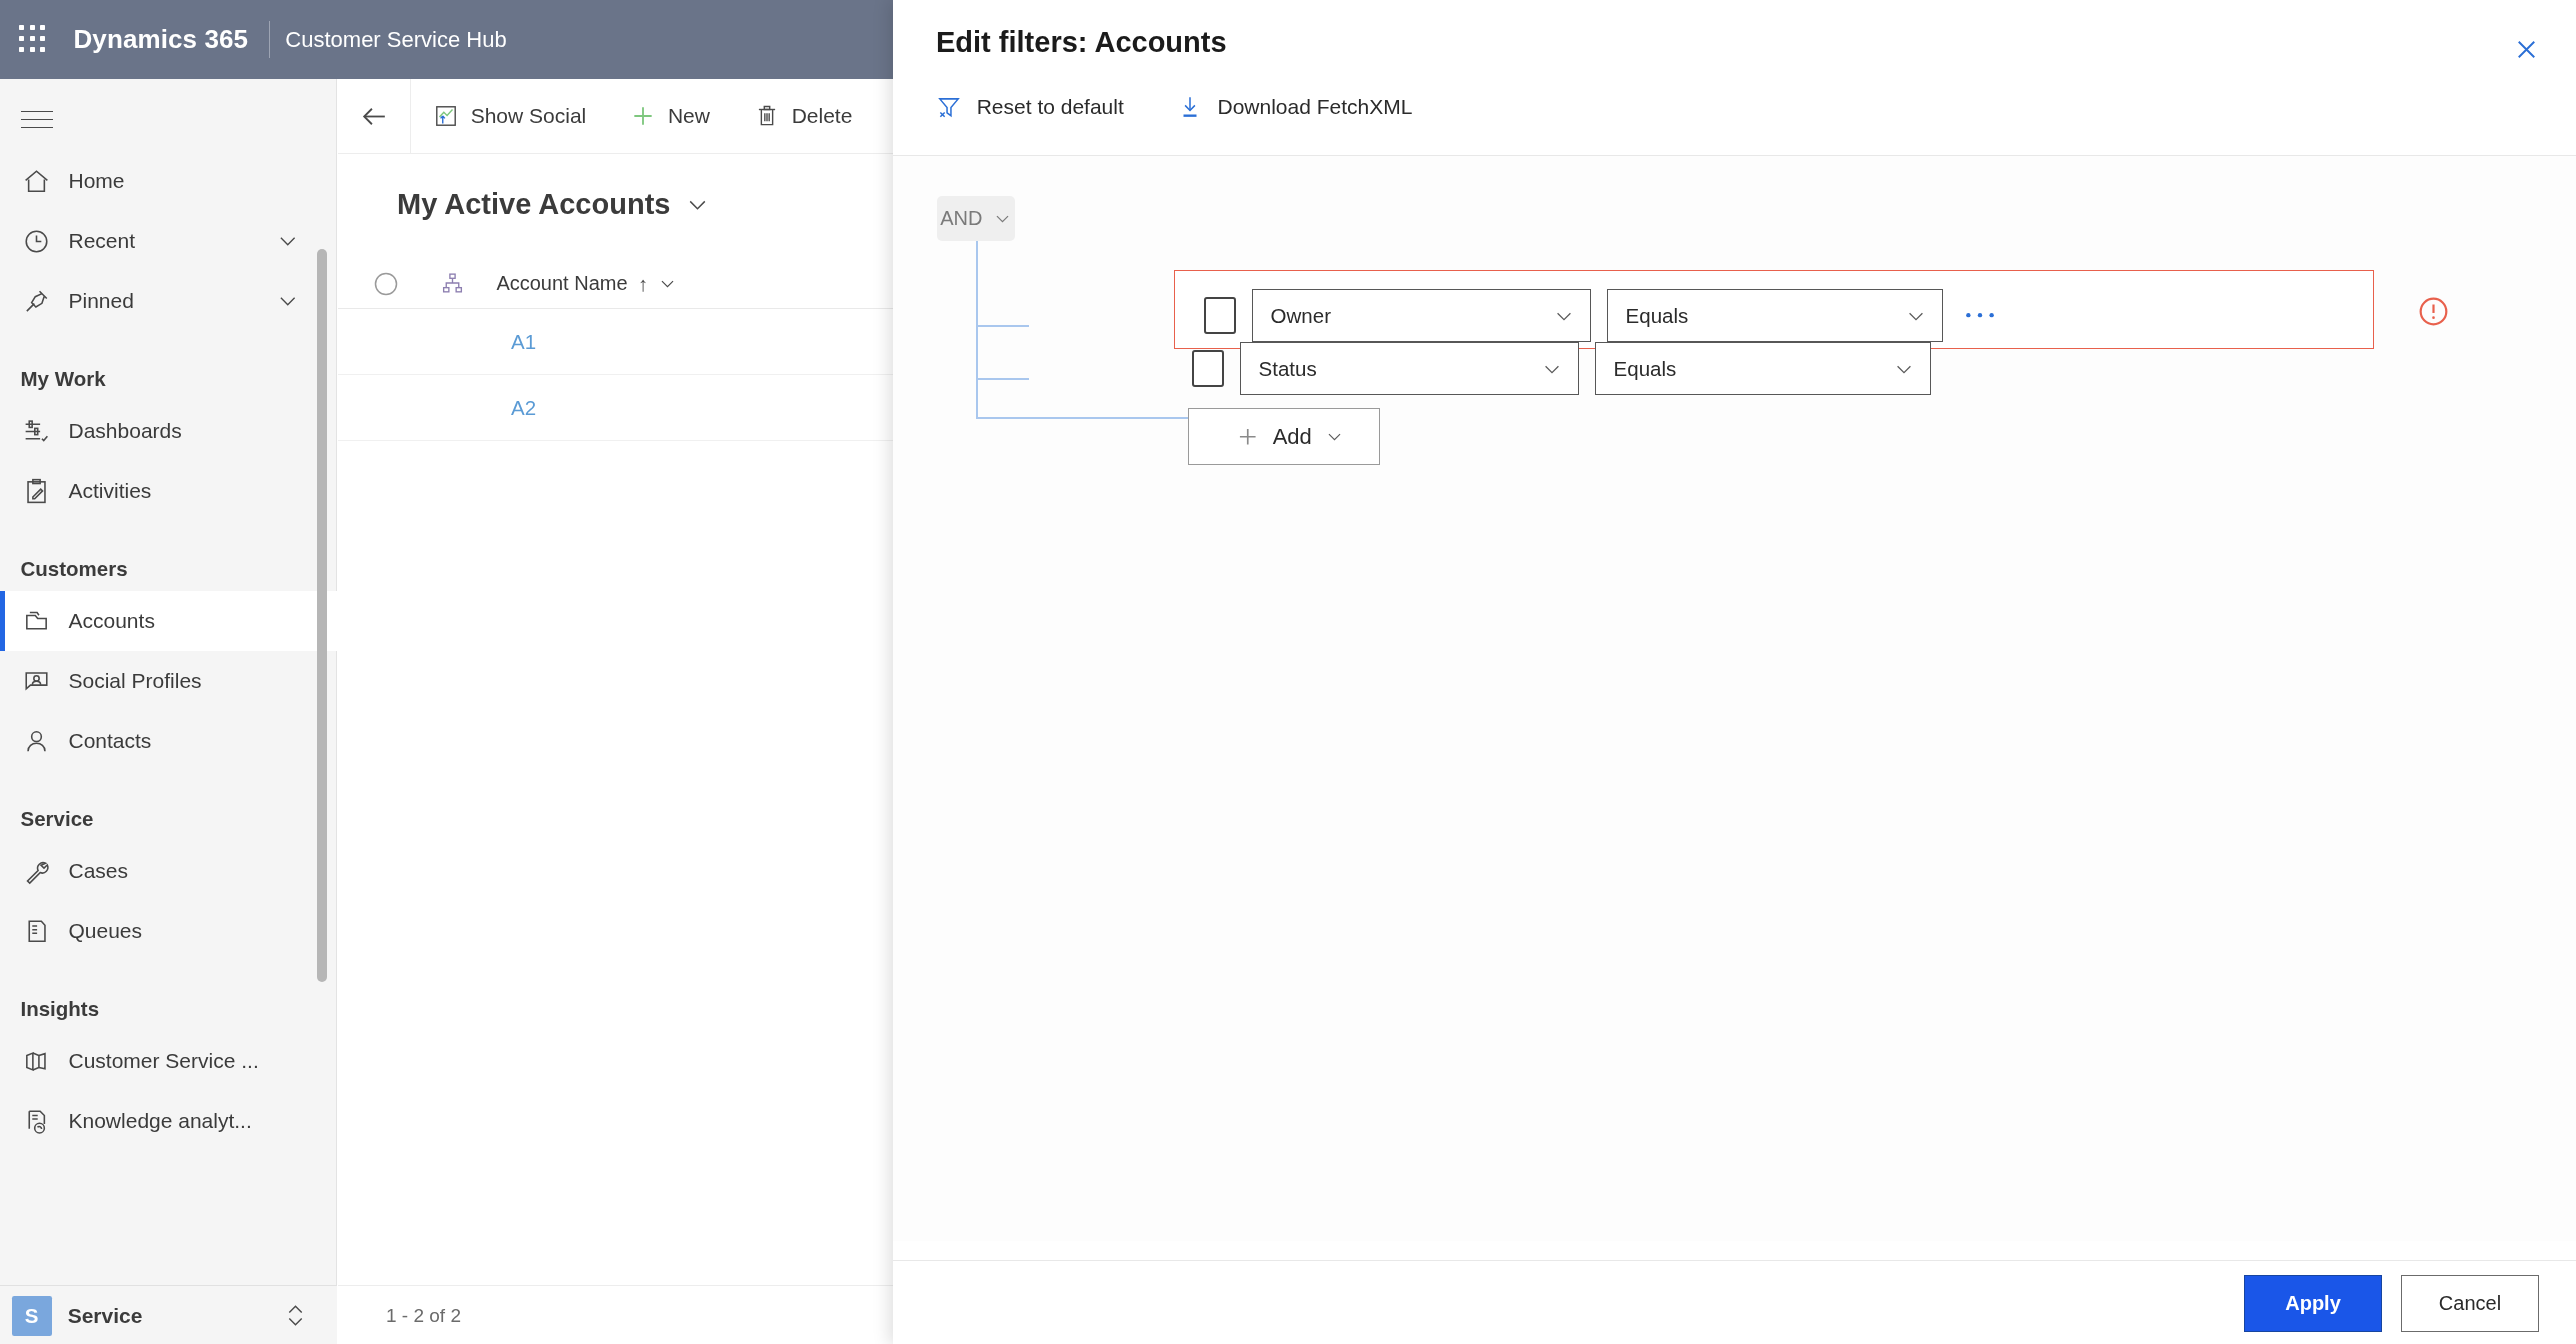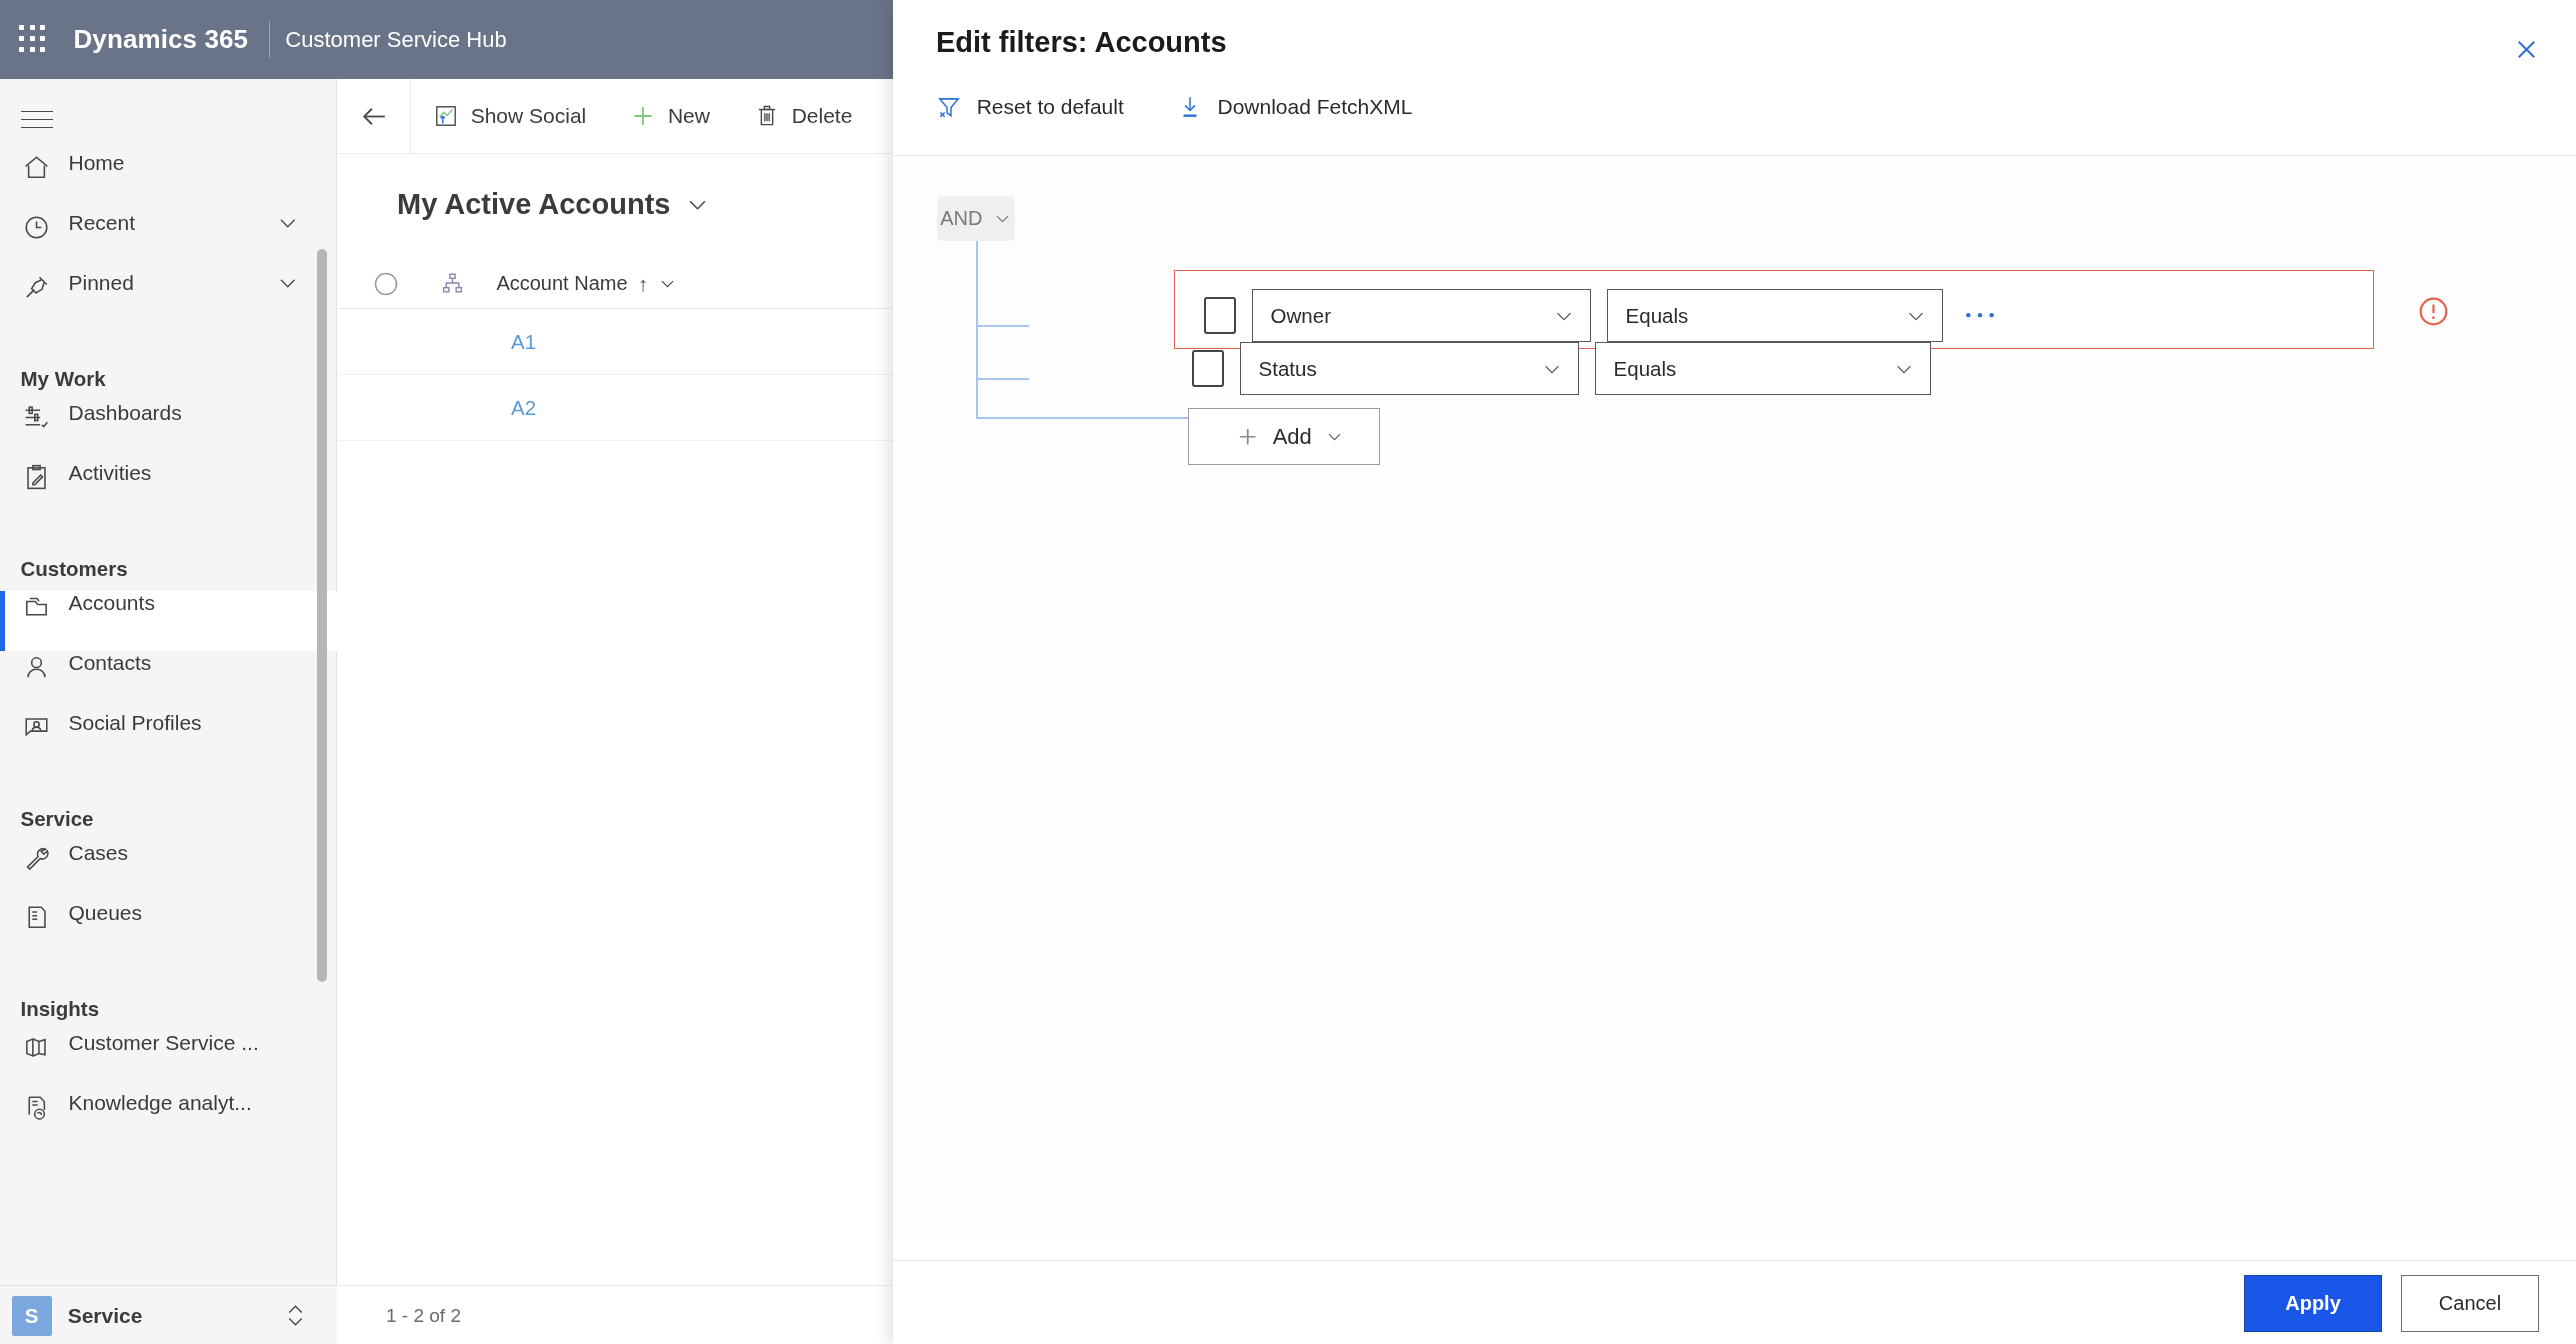--- a/index.html
+++ b/index.html
@@ -37,21 +37,21 @@
     background:#f5f5f5;border-right:0.7px solid #e3e3e3;box-sizing:border-box;
   }
   .hamburger{
     margin:26px 0 0 20.5px;width:38px;height:29px;display:flex;flex-direction:column;
     justify-content:center;gap:6.6px;cursor:pointer;
   }
   .hamburger i{display:block;height:1.5px;background:#4a4a4a;width:32px;}
 
   .nav-scroll{position:absolute;left:0;top:72px;width:337px;height:1085px;}
   .nav-item{
-    display:flex;align-items:flex-start;height:60px;padding-left:20.5px;box-sizing:border-box;
+    display:flex;align-items:center;height:60px;padding-left:20.5px;box-sizing:border-box;
     cursor:pointer;position:relative;
   }
   .nav-item .ico{width:32px;height:32px;display:flex;align-items:center;justify-content:center;margin-right:16px;flex:0 0 auto;}
   .nav-item .lbl{font-size:21px;color:#3b3b3b;white-space:nowrap;}
   .nav-item .chev{margin-left:auto;margin-right:38px;}
   .nav-item.selected{background:#ffffff;}
   .nav-item.selected:before{
     content:"";position:absolute;left:0;top:0;bottom:0;width:5.1px;background:#2266e3;
   }
   .nav-group{
@@ -294,36 +294,36 @@
             <path d="M4 7 H11 L13 9.5 H20 V18 H4 Z"></path>
               <path d="M6.5 4.6 H12.5 L14 6.8"></path>
           </svg>
         </span>
         <span class="lbl">Accounts</span>
       </div>
 
       <div class="nav-item">
         <span class="ico">
           <svg width="29" height="29" viewBox="0 0 24 24" fill="none" stroke="#4a4a4a" stroke-width="1.3">
-            <circle cx="12" cy="8" r="4"></circle>
-              <path d="M5 20 C5 15.8 8.2 13.5 12 13.5 C15.8 13.5 19 15.8 19 20"></path>
-          </svg>
-        </span>
-        <span class="lbl">Contacts</span>
-      </div>
-
-      <div class="nav-item">
-        <span class="ico">
-          <svg width="29" height="29" viewBox="0 0 24 24" fill="none" stroke="#4a4a4a" stroke-width="1.3">
             <path d="M3.5 5 V18 L7 15 H20.5 V5 Z"></path>
             <circle cx="12" cy="9.5" r="2.2"></circle>
               <path d="M8.6 14.6 C8.6 12.6 10.2 11.8 12 11.8 C13.8 11.8 15.4 12.6 15.4 14.6"></path>
           </svg>
         </span>
         <span class="lbl">Social Profiles</span>
+      </div>
+
+      <div class="nav-item">
+        <span class="ico">
+          <svg width="29" height="29" viewBox="0 0 24 24" fill="none" stroke="#4a4a4a" stroke-width="1.3">
+            <circle cx="12" cy="8" r="4"></circle>
+              <path d="M5 20 C5 15.8 8.2 13.5 12 13.5 C15.8 13.5 19 15.8 19 20"></path>
+          </svg>
+        </span>
+        <span class="lbl">Contacts</span>
       </div>
 
       <div class="nav-spacer"></div>
       <div class="nav-group">Service</div>
 
       <div class="nav-item">
         <span class="ico">
           <svg width="29" height="29" viewBox="0 0 24 24" fill="none" stroke="#4a4a4a" stroke-width="1.3">
             <path d="M19.5 5.2 A4.6 4.6 0 0 0 13.3 11.2 L4.6 19.9 L6.4 21.6 L15 12.9 A4.6 4.6 0 0 0 20.9 6.6 L18.2 9.2 L15.8 6.9 Z"></path>
           </svg>

